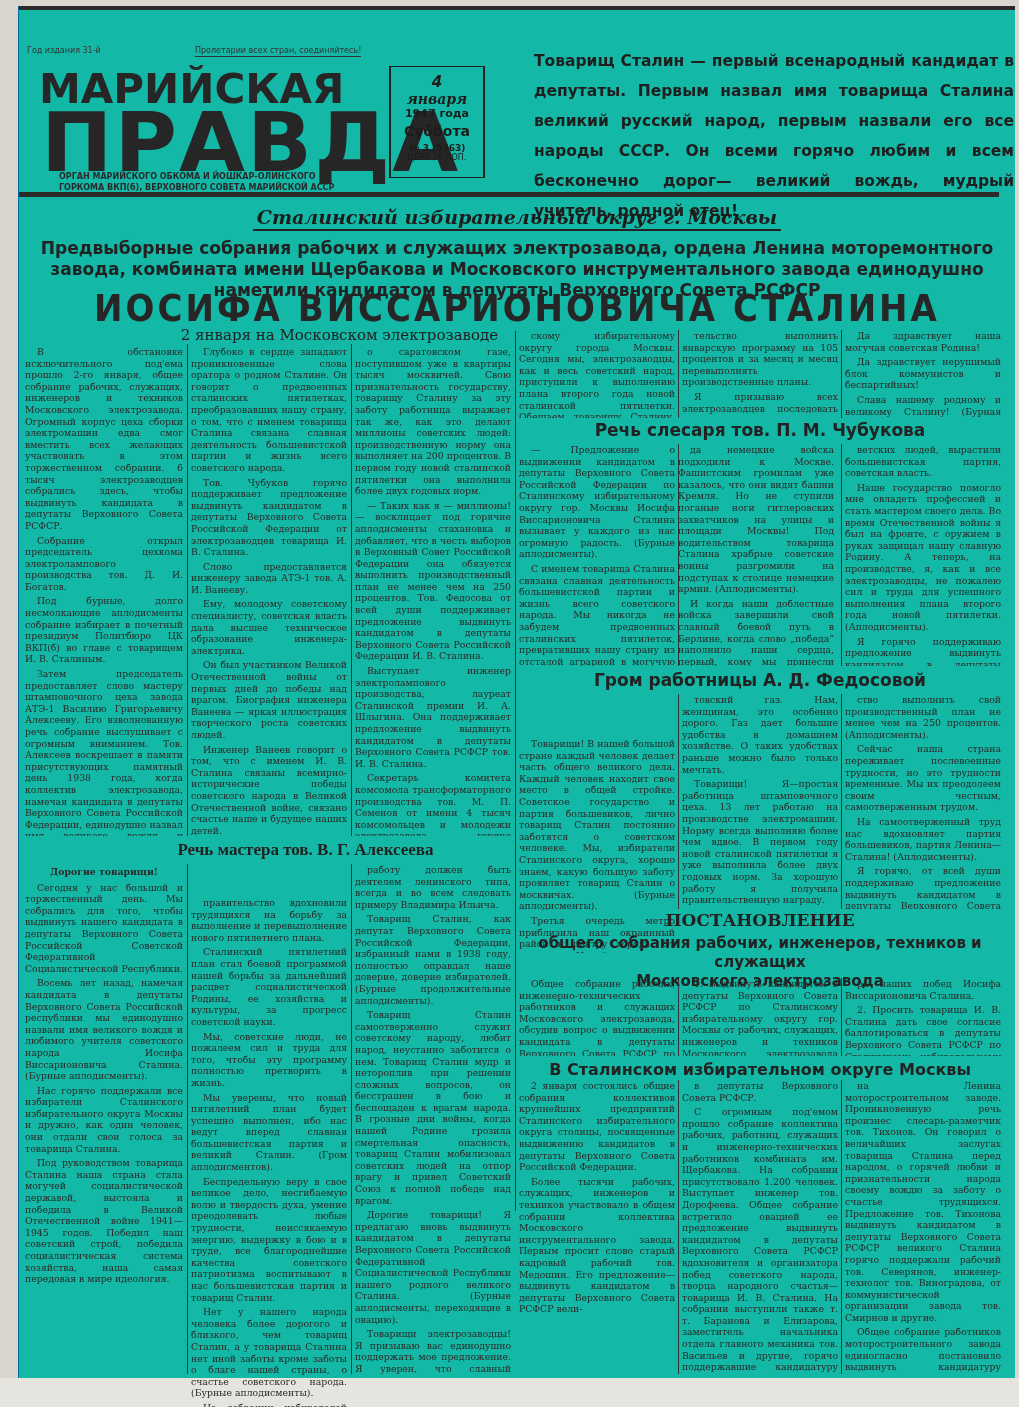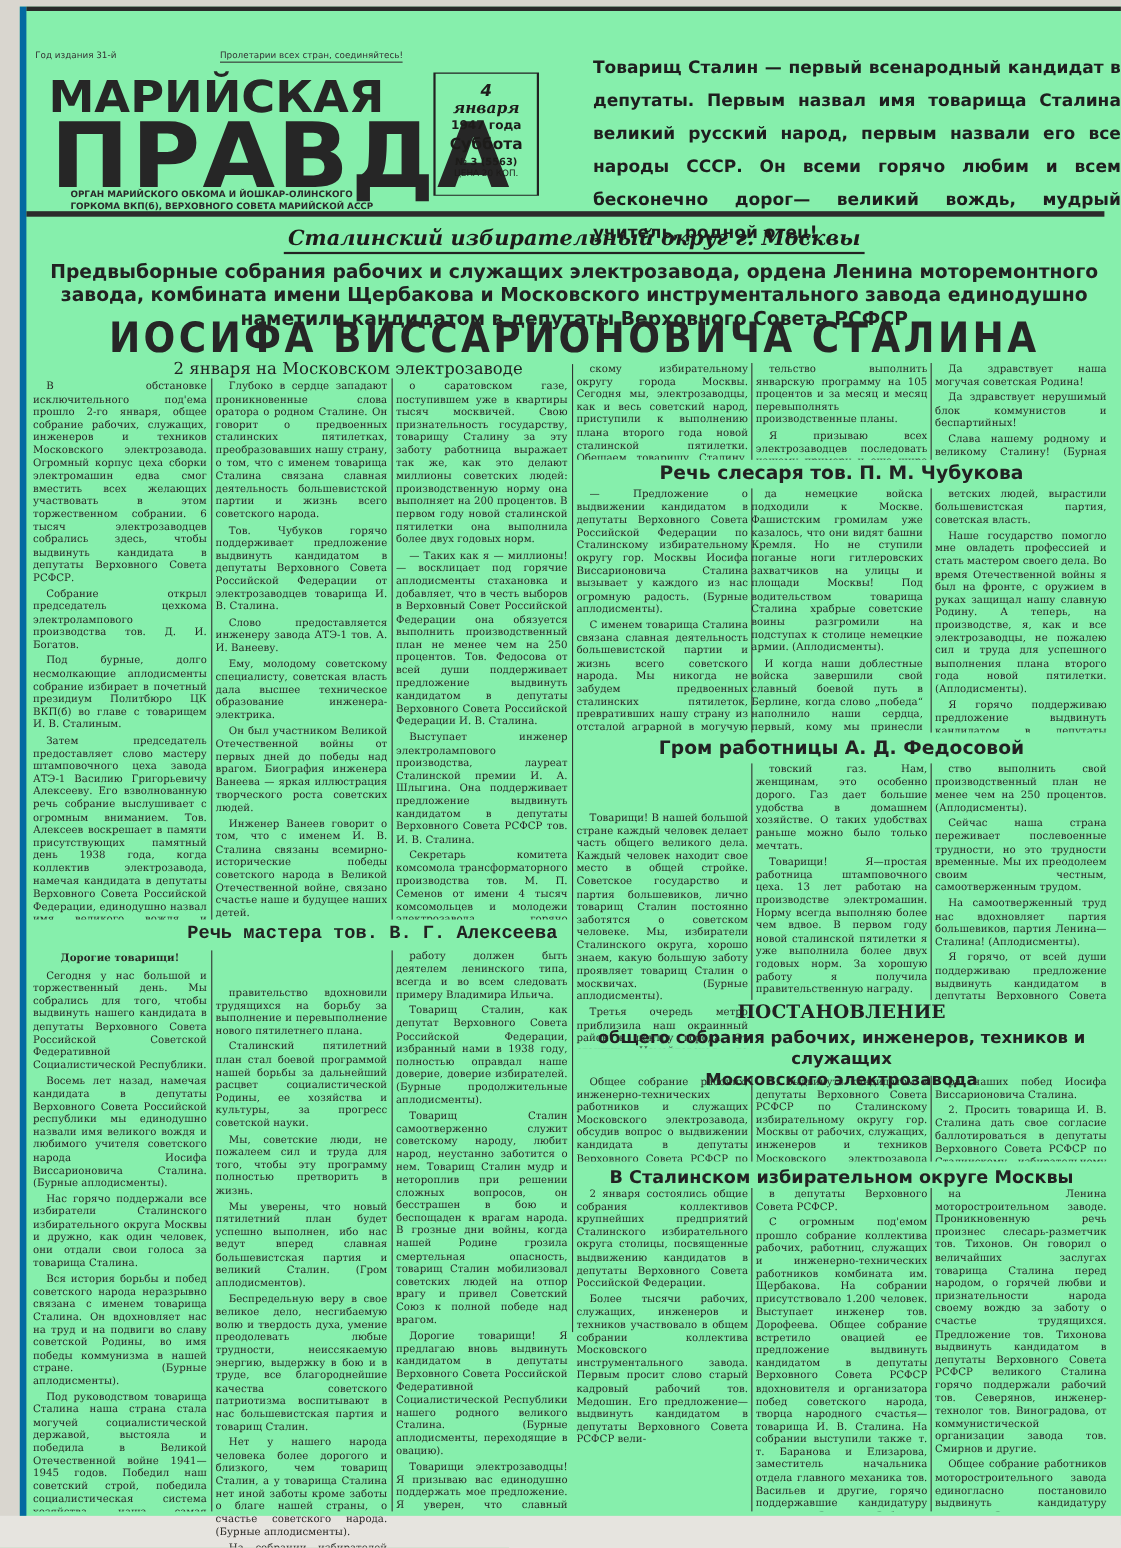--- a/index.html
+++ b/index.html
@@ -1,17 +1,17 @@
 <!DOCTYPE html>
 <html><head>
 <meta charset="utf-8">
 <style>
   html,body{margin:0;padding:0;}
   body{width:1019px;height:1407px;background:#d9d6cf;overflow:hidden;position:relative;font-family:"DejaVu Serif",serif;color:#1d1c1a;}
-  .page{position:absolute;left:18px;top:6px;width:996px;height:1372px;background:#86efac;border-left:6px solid #0369a1;}
+  .page{position:absolute;left:18px;top:6px;width:996px;height:1372px;background:#14b8a6;border-left:1px solid #0369a1;}
   .bottom-strip{position:absolute;left:0;top:1378px;width:1019px;height:29px;background:#e6e4df;}
   .topline{position:absolute;left:0;top:0;width:996px;height:4px;background:#2a2a2a;}
   
   .mast-small{position:absolute;top:40px;font-size:8px;color:#333;font-family:"DejaVu Sans",sans-serif;}
   .mast-left{left:8px;}
   .mast-center{left:176px;border-bottom:1px solid #333;padding-bottom:1px;}
   .title1{position:absolute;left:20px;top:60px;font-family:"DejaVu Sans",sans-serif;font-weight:900;font-size:40px;letter-spacing:0px;color:#262626;transform:scaleX(1.05);transform-origin:left;}
   .title2{position:absolute;left:22px;top:92px;font-family:"DejaVu Sans",sans-serif;font-weight:900;font-size:82px;letter-spacing:2px;color:#262626;line-height:90px;transform:scaleX(1.04);transform-origin:left;}
   .organ{position:absolute;left:40px;top:165px;font-size:8px;font-weight:bold;font-family:"DejaVu Sans",sans-serif;line-height:11px;color:#2a2a2a;}
   .datebox{position:absolute;left:370px;top:60px;width:92px;height:110px;border-left:2px solid #222;border-right:2px solid #222;border-top:1px solid #222;border-bottom:1px solid #222;text-align:center;font-family:"DejaVu Sans",sans-serif;}
@@ -58,21 +58,21 @@
     <div class="d6">ЦЕНА 20 КОП.</div>
   </div>
 
   <div class="quote">Товарищ Сталин — первый всенародный кандидат в депутаты. Первым назвал имя товарища Сталина великий русский народ, первым назвали его все народы СССР. Он всеми горячо любим и всем бесконечно дорог— великий вождь, мудрый учитель, родной отец!</div>
   <div class="rule-thick"></div>
 
   <div class="district"><span>Сталинский избирательный округ г. Москвы</span></div>
   <div class="h-sub">Предвыборные собрания рабочих и служащих электрозавода, ордена Ленина моторемонтного завода, комбината имени Щербакова и Московского инструментального завода единодушно наметили кандидатом в депутаты Верховного Совета РСФСР</div>
   <div class="h-main">ИОСИФА ВИССАРИОНОВИЧА СТАЛИНА</div>
 
-  <div class="sec-head" style="left:0;top:320px;width:585px;font-size:15px;font-weight:normal;">2 января на Московском электрозаводе</div>
+  <div class="sec-head" style="left:0;top:320px;width:585px;font-size:15px;font-weight:normal;padding-left:28px;">2 января на Московском электрозаводе</div>
   <div class="col" style="left:6px;top:340px;width:158px;height:490px;">
       <p>В обстановке исключительного под'ема прошло 2-го января, общее собрание рабочих, служащих, инженеров и техников Московского электрозавода. Огромный корпус цеха сборки электромашин едва смог вместить всех желающих участвовать в этом торжественном собрании. 6 тысяч электрозаводцев собрались здесь, чтобы выдвинуть кандидата в депутаты Верховного Совета РСФСР.</p>
       <p>Собрание открыл председатель цехкома электролампового производства тов. Д. И. Богатов.</p>
       <p>Под бурные, долго несмолкающие аплодисменты собрание избирает в почетный президиум Политбюро ЦК ВКП(б) во главе с товарищем И. В. Сталиным.</p>
       <p>Затем председатель предоставляет слово мастеру штамповочного цеха завода АТЭ-1 Василию Григорьевичу Алексееву. Его взволнованную речь собрание выслушивает с огромным вниманием. Тов. Алексеев воскрешает в памяти присутствующих памятный день 1938 года, когда коллектив электрозавода, намечая кандидата в депутаты Верховного Совета Российской Федерации, единодушно назвал имя великого вождя и любимого учителя советского народа, имя товарища И. В. Сталина.</p>
     </div>
   <div class="vr" style="left:168px;top:338px;height:492px;"></div>
   <div class="col" style="left:172px;top:340px;width:156px;height:490px;">
       <p>Глубоко в сердце западают проникновенные слова оратора о родном Сталине. Он говорит о предвоенных сталинских пятилетках, преобразовавших нашу страну, о том, что с именем товарища Сталина связана славная деятельность большевистской партии и жизнь всего советского народа.</p>
       <p>Тов. Чубуков горячо поддерживает предложение выдвинуть кандидатом в депутаты Верховного Совета Российской Федерации от электрозаводцев товарища И. В. Сталина.</p>
@@ -168,28 +168,27 @@
   <div class="col" style="left:663px;top:1074px;width:156px;height:294px;">
       <p>в депутаты Верховного Совета РСФСР.</p>
       <p>С огромным под'емом прошло собрание коллектива рабочих, работниц, служащих и инженерно-технических работников комбината им. Щербакова. На собрании присутствовало 1.200 человек. Выступает инженер тов. Дорофеева. Общее собрание встретило овацией ее предложение выдвинуть кандидатом в депутаты Верховного Совета РСФСР вдохновителя и организатора побед советского народа, творца народного счастья—товарища И. В. Сталина. На собрании выступили также т. т. Баранова и Елизарова, заместитель начальника отдела главного механика тов. Васильев и другие, горячо поддержавшие кандидатуру товарища Сталина. Собрание единогласно приняло постановление о выдвижении товарища И. В. Сталина кандидатом в депутаты Верховного Совета РСФСР по Сталинскому избирательному округу Москвы.</p>
     </div>
   <div class="vr" style="left:822px;top:1074px;height:294px;"></div>
   <div class="col" style="left:826px;top:1074px;width:156px;height:294px;">
       <p>на Ленина моторостроительном заводе. Проникновенную речь произнес слесарь-разметчик тов. Тихонов. Он говорил о величайших заслугах товарища Сталина перед народом, о горячей любви и признательности народа своему вождю за заботу о счастье трудящихся. Предложение тов. Тихонова выдвинуть кандидатом в депутаты Верховного Совета РСФСР великого Сталина горячо поддержали рабочий тов. Северянов, инженер-технолог тов. Виноградова, от коммунистической организации завода тов. Смирнов и другие.</p>
       <p>Общее собрание работников моторостроительного завода единогласно постановило выдвинуть кандидатуру товарища Сталина в депутаты Верховного Совета РСФСР по Сталинскому избирательному округу Москвы.</p>
     </div>
 
-  <div class="sec-head" style="left:0;top:834px;width:573px;font-size:17px;font-family:Liberation Mono, monospace;padding-left:28px;">Речь мастера тов. В. Г. Алексеева</div>
+  <div class="sec-head" style="left:0;top:834px;width:573px;font-size:17px;font-family:Liberation Serif, serif;">Речь мастера тов. В. Г. Алексеева</div>
   <div class="col" style="left:6px;top:858px;width:158px;height:510px;">
     <div style="font-weight:bold;text-align:center;margin:2px 0 4px;">Дорогие товарищи!</div>
     <div>
         <p>Сегодня у нас большой и торжественный день. Мы собрались для того, чтобы выдвинуть нашего кандидата в депутаты Верховного Совета Российской Советской Федеративной Социалистической Республики.</p>
         <p>Восемь лет назад, намечая кандидата в депутаты Верховного Совета Российской республики мы единодушно назвали имя великого вождя и любимого учителя советского народа Иосифа Виссарионовича Сталина. (Бурные аплодисменты).</p>
         <p>Нас горячо поддержали все избиратели Сталинского избирательного округа Москвы и дружно, как один человек, они отдали свои голоса за товарища Сталина.</p>
-        <p>Вся история борьбы и побед советского народа неразрывно связана с именем товарища Сталина. Он вдохновляет нас на труд и на подвиги во славу советской Родины, во имя победы коммунизма в нашей стране. (Бурные аплодисменты).</p>
         <p>Под руководством товарища Сталина наша страна стала могучей социалистической державой, выстояла и победила в Великой Отечественной войне 1941—1945 годов. Победил наш советский строй, победила социалистическая система хозяйства, наша самая передовая в мире идеология.</p>
       </div>
   </div>
   <div class="vr" style="left:168px;top:858px;height:510px;"></div>
   <div class="col" style="left:172px;top:847px;width:156px;height:510px;margin-top:44px;">
       <p>правительство вдохновили трудящихся на борьбу за выполнение и перевыполнение нового пятилетнего плана.</p>
       <p>Сталинский пятилетний план стал боевой программой нашей борьбы за дальнейший расцвет социалистической Родины, ее хозяйства и культуры, за прогресс советской науки.</p>
       <p>Мы, советские люди, не пожалеем сил и труда для того, чтобы эту программу полностью претворить в жизнь.</p>
       <p>Мы уверены, что новый пятилетний план будет успешно выполнен, ибо нас ведут вперед славная большевистская партия и великий Сталин. (Гром аплодисментов).</p>
       <p>Беспредельную веру в свое великое дело, несгибаемую волю и твердость духа, умение преодолевать любые трудности, неиссякаемую энергию, выдержку в бою и в труде, все благороднейшие качества советского патриотизма воспитывают в нас большевистская партия и товарищ Сталин.</p>

